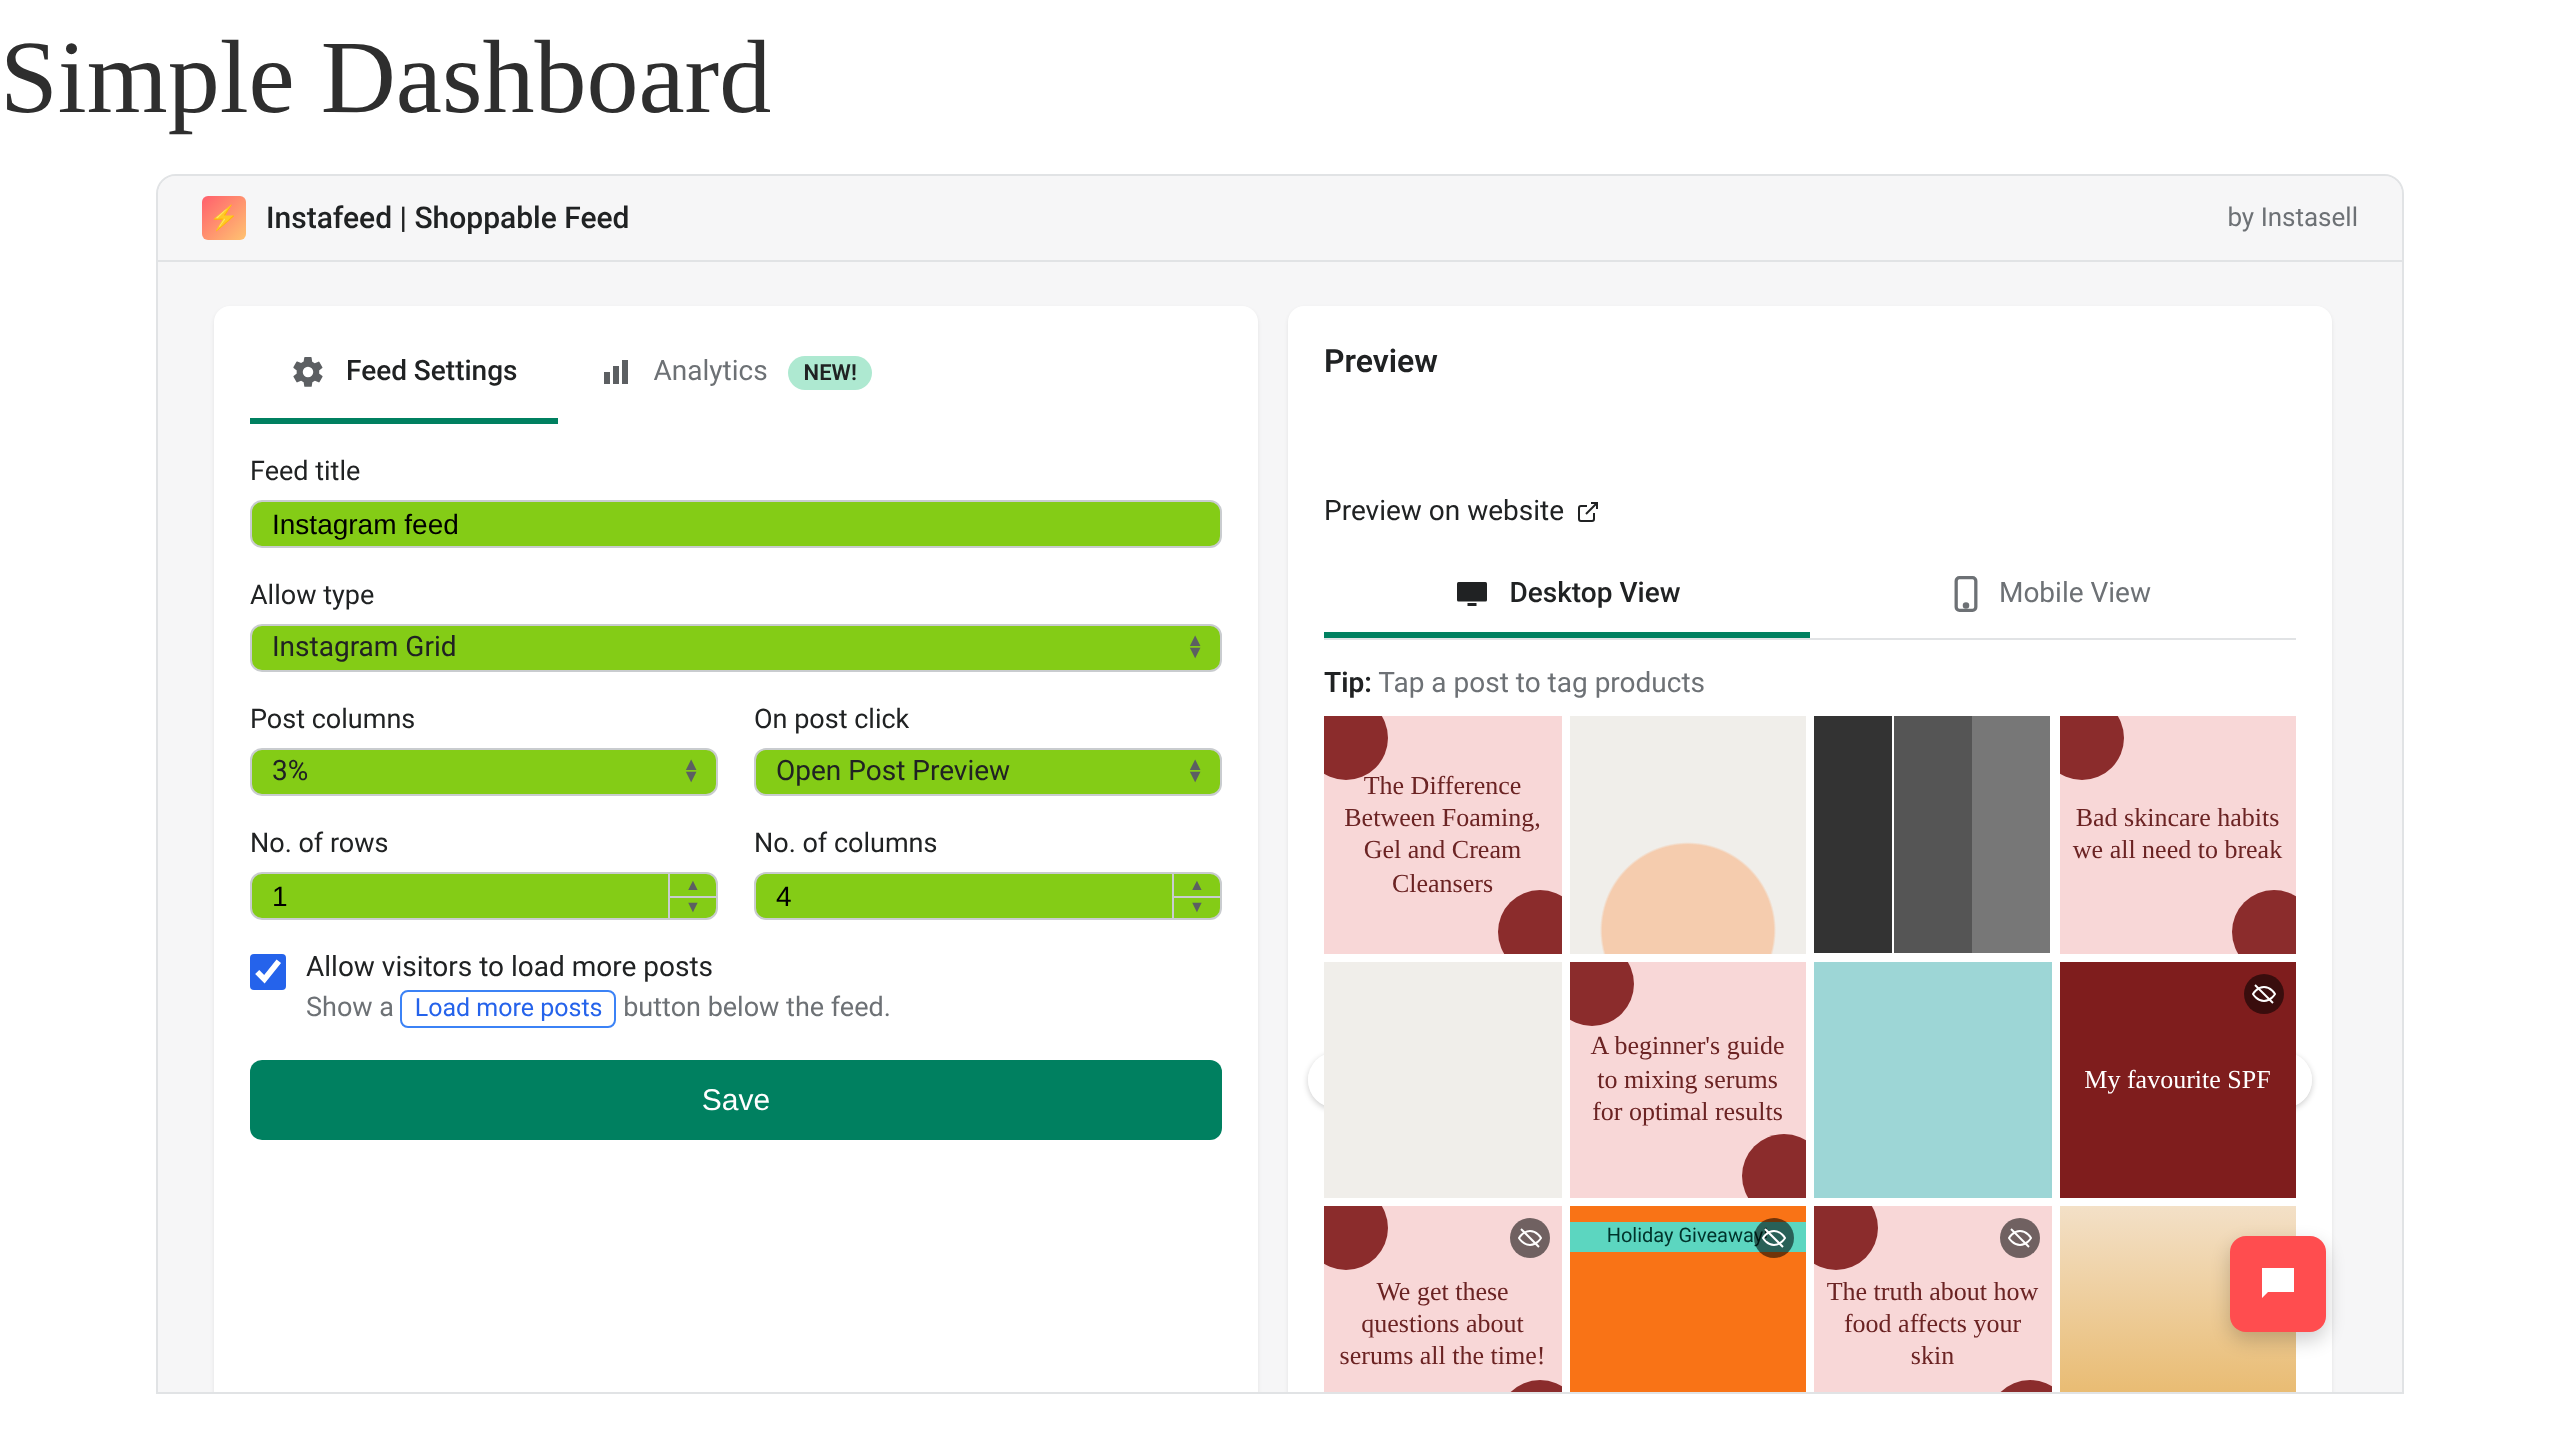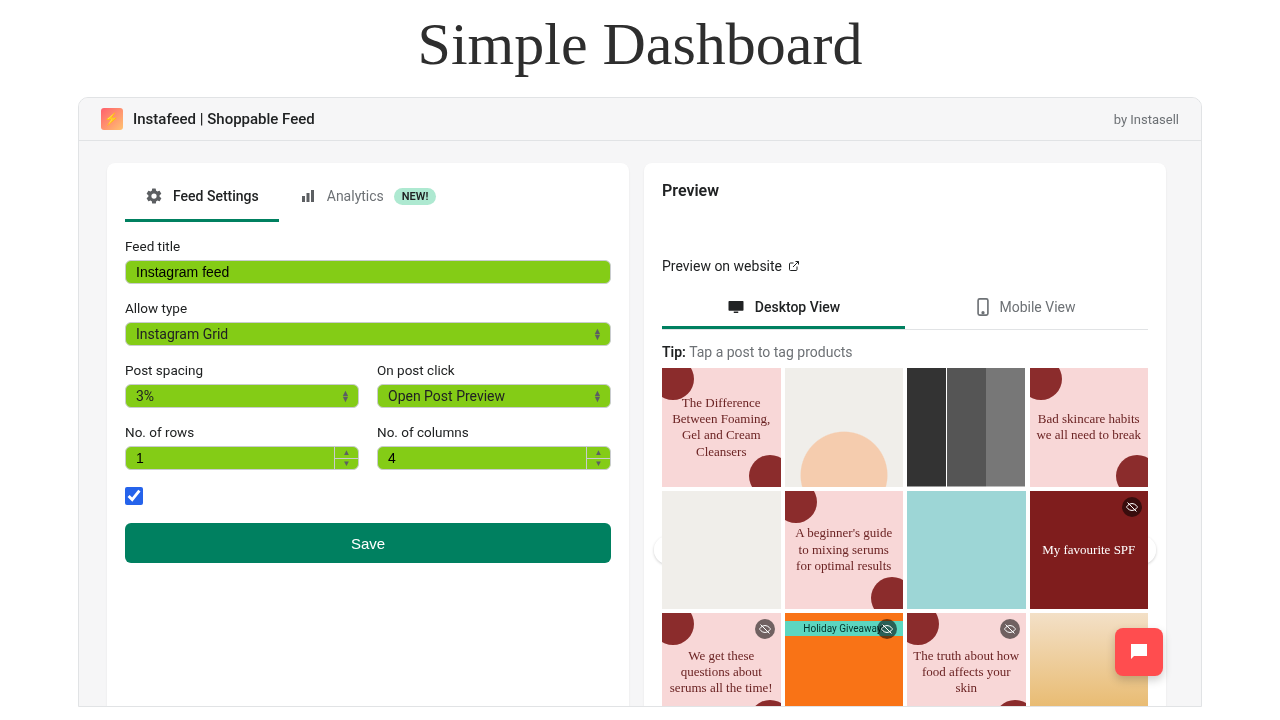--- a/index.html
+++ b/index.html
@@ -5,23 +5,22 @@
   * { box-sizing: border-box; margin: 0; padding: 0; }
   body {
     font-family: -apple-system, BlinkMacSystemFont, "Segoe UI", Roboto, Helvetica, Arial, sans-serif;
     background: #ffffff;
     color: #202223;
     width: 1280px;
     height: 720px;
     overflow: hidden;
   }
   .page-title {
-    text-align: center;
     font-family: Georgia, "Times New Roman", serif;
-    font-size: 60px;
+    font-size: 52px;
     font-weight: 400;
     color: #2e2e2e;
     padding: 10px 0 18px 0;
   }
   .app-shell {
     margin: 0 78px;
     background: #f6f6f7;
     border-top-left-radius: 10px;
     border-top-right-radius: 10px;
     border: 1px solid #e1e3e5;
@@ -240,21 +239,21 @@
       <div class="form-group">
         <label class="field-label">Allow type</label>
         <div class="select-wrap">
           <span>Instagram Grid</span>
           <span class="select-caret">▲<br>▼</span>
         </div>
       </div>
 
       <div class="form-row">
         <div class="form-group">
-          <label class="field-label">Post spacing</label>
+          <label class="field-label">Post columns</label>
           <div class="select-wrap">
             <span>3%</span>
             <span class="select-caret">▲<br>▼</span>
           </div>
         </div>
         <div class="form-group">
           <label class="field-label">On post click</label>
           <div class="select-wrap">
             <span>Open Post Preview</span>
             <span class="select-caret">▲<br>▼</span>
@@ -280,20 +279,28 @@
             <div class="spin">
               <div class="spin-btn">▲</div>
               <div class="spin-btn">▼</div>
             </div>
           </div>
         </div>
       </div>
 
       <div class="checkbox-row">
         <input type="checkbox" checked="" style="">
+        <div>
+          <div class="check-label">Allow visitors to load more posts</div>
+          <div class="check-desc">
+            <span>Show a </span>
+            <span class="inline-chip">Load more posts</span>
+            <span> button below the feed.</span>
+          </div>
+        </div>
       </div>
 
       <button class="save-btn">Save</button>
     </div>
 
     <div class="card preview-card">
       <div class="preview-title">Preview</div>
 
       <a href="#" class="preview-link">
         <span>Preview on website</span>

